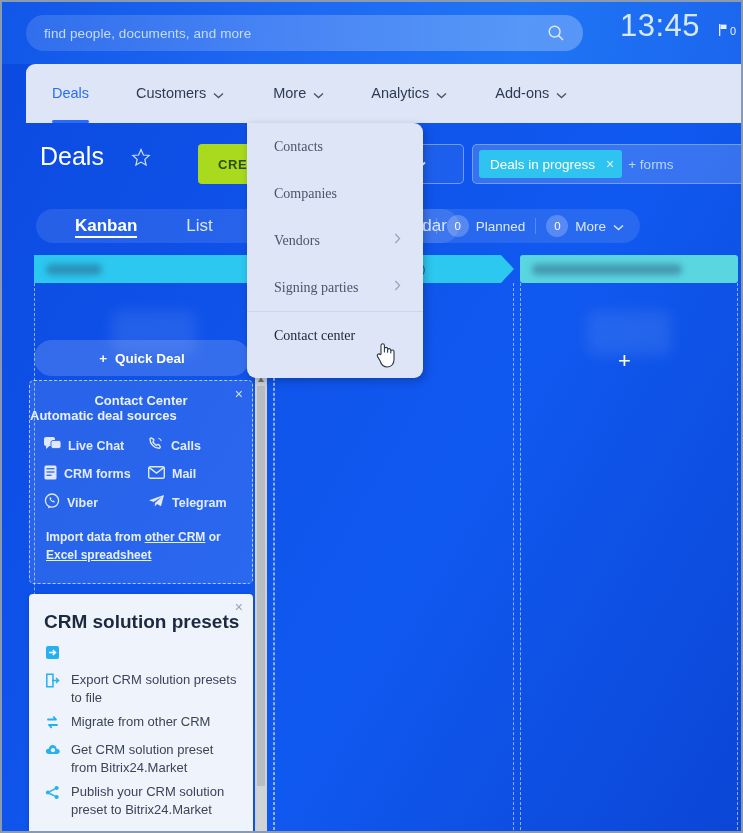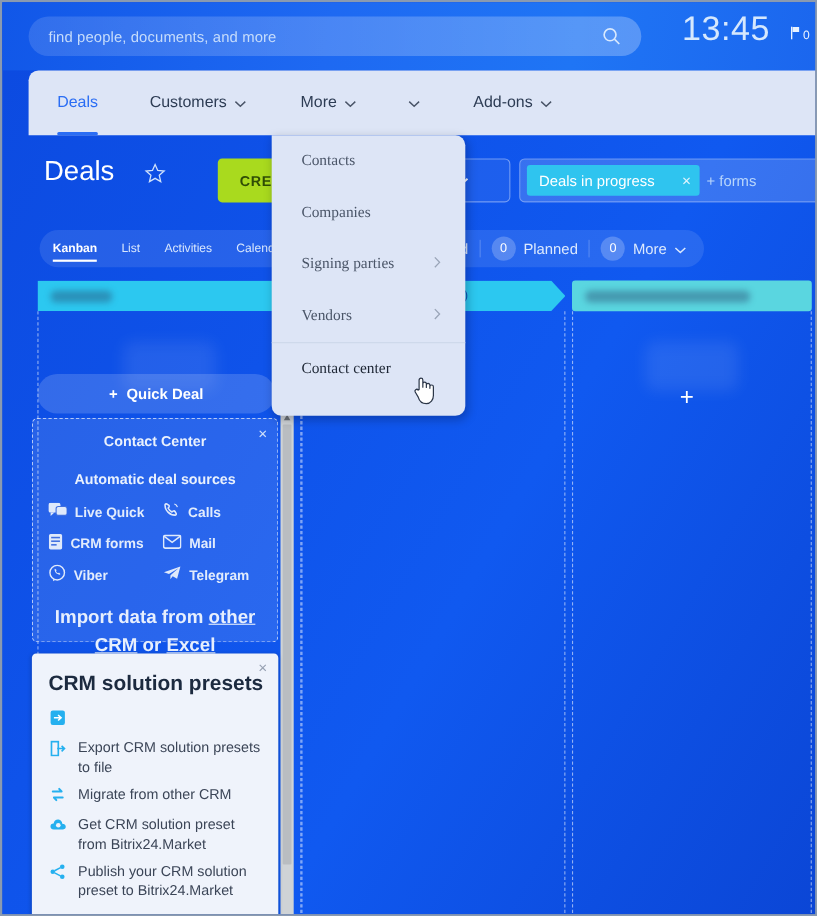--- a/index.html
+++ b/index.html
@@ -92,36 +92,36 @@
   #filter-bar {
     position: absolute; left: 470px; top: 142px; width: 300px; height: 40px;
     background: rgba(255,255,255,0.17);
     border: 1px solid rgba(255,255,255,0.30);
     border-radius: 5px;
     display: flex; align-items: center; padding-left: 6px; gap: 6px;
   }
   #filter-chip {
     height: 28px; padding: 0 8px 0 11px;
     background: #2fc4ef; border-radius: 3px;
-    display: flex; align-items: center; gap: 25px;
+    display: flex; align-items: center; gap: 11px;
     color: #fff; font-size: 13.5px;
   }
   #filter-chip .chipx { color: #dff4fd; font-size: 14px; }
   #filter-search-label { color: #b9d6fb; font-size: 13.5px; }
 
   
   #subbar {
     position: absolute; left: 24px; top: 203px; width: 719px; height: 44px;
   }
   #subtabs {
     position: absolute; left: 10px; top: 4px; height: 34px;
     background: rgba(255,255,255,0.10); border-radius: 17px;
     display: flex; align-items: center; padding: 0 12px; gap: 22px;
   }
-  .subtab { font-size: 11px; color: #d7e6fd; position: relative; line-height: 34px; }
+  .subtab { font-size: 17px; color: #d7e6fd; position: relative; line-height: 34px; margin-left: 27px; }
   .subtab.active { color: #ffffff; font-weight: 600; }
   .subtab.active::after {
     content: ""; position: absolute; left: 0; right: 0; bottom: 5px;
     height: 2px; background: #fff;
   }
   #counters {
     position: absolute; left: 335px; top: 4px; height: 34px;
     background: rgba(255,255,255,0.10); border-radius: 17px;
     display: flex; align-items: center; padding: 0 16px; gap: 10px;
   }
@@ -188,28 +188,28 @@
 
   
   #cc-panel {
     position: absolute; left: 27px; top: 378px; width: 224px; height: 204px;
     border: 1px dashed rgba(255,255,255,0.65); border-radius: 5px;
     background: rgba(255,255,255,0.11);
     color: #dfe9fb;
   }
   #cc-close { position: absolute; right: 9px; top: 5px; color: #cfe0fa; font-size: 14px; }
   #cc-title { text-align: center; margin-top: 12px; font-size: 13px; font-weight: 700; color: #e9f1fd; }
-  #cc-sub { text-align: center; font-size: 13px; font-weight: 700; color: #e9f1fd; margin-top: 20px; }
+  #cc-sub { text-align: left; font-size: 13px; font-weight: 700; color: #e9f1fd; margin-top: 0; }
   #cc-grid {
     margin: 13px 14px 0 14px;
     display: grid; grid-template-columns: 104px 1fr; row-gap: 10px;
   }
   .ccitem { display: flex; align-items: center; gap: 7px; font-size: 12.5px; color: #e2ecfc; font-weight: 600; }
   #cc-import {
-    margin-top: 16px; text-align: center; font-size: 17px; color: #e7effd;
+    margin-top: 16px; font-size: 12px; color: #e7effd;
     font-weight: 700; line-height: 1.5; padding: 0 16px;
   }
   #cc-import u { text-decoration: underline; }
 
   
   #presets-panel {
     position: absolute; left: 27px; top: 592px; width: 224px; height: 241px;
     background: #eff3fb; border-radius: 4px 4px 0 0;
     box-shadow: 0 1px 4px rgba(0,0,0,0.2);
   }
@@ -279,20 +279,21 @@
     </div>
     <div class="navitem" style="margin-left:49px;">
       <span class="nl">More</span>
       <span class="caret">
         <svg width="11" height="7" viewBox="0 0 11 7">
             <path d="M1 1.4 L5.5 5.6 L10 1.4" stroke="#4a5568" stroke-width="1.3" fill="none"></path>
           </svg>
       </span>
     </div>
     <div class="navitem" style="margin-left:47px;">
+      <span class="nl">Analytics</span>
       <span class="caret">
         <svg width="11" height="7" viewBox="0 0 11 7">
             <path d="M1 1.4 L5.5 5.6 L10 1.4" stroke="#4a5568" stroke-width="1.3" fill="none"></path>
           </svg>
       </span>
     </div>
     <div class="navitem" style="margin-left:48px;">
       <span class="nl">Add-ons</span>
       <span class="caret">
         <svg width="11" height="7" viewBox="0 0 11 7">
@@ -398,21 +399,21 @@
     <div id="cc-sub">Automatic deal sources</div>
     <div id="cc-grid">
       <span class="ccitem">
         <span>
           <svg width="17" height="15" viewBox="0 0 17 15">
               <rect x="0" y="0" width="11" height="9" rx="2" fill="#dfe9fb"></rect>
               <path d="M2 9 L2 12 L5.5 9 Z" fill="#dfe9fb"></path>
               <rect x="7" y="3.5" width="10" height="8" rx="2" fill="#dfe9fb" stroke="#3f6fe0" stroke-width="1"></rect>
             </svg>
         </span>
-        <span>Live Quick</span>
+        <span>Live Chat</span>
       </span>
       <span class="ccitem">
         <span>
           <svg width="16" height="16" viewBox="0 0 16 16">
               <path d="M2 3.2 C2 2.3 2.9 1.8 3.6 2.2 L5.3 3.2 C5.9 3.6 6 4.3 5.6 4.9 L4.9 5.9 C5.6 7.3 7 8.7 8.4 9.4 L9.4 8.7 C10 8.3 10.7 8.4 11.1 9 L12.1 10.7 C12.5 11.4 12 12.3 11.1 12.3 C6.2 12.3 2 8.1 2 3.2 Z" fill="none" stroke="#dfe9fb" stroke-width="1.4"></path>
               <path d="M10.5 2.2 C12 2.6 13 3.8 13.3 5" fill="none" stroke="#dfe9fb" stroke-width="1.1"></path>
             </svg>
         </span>
         <span>Calls</span>
       </span>
@@ -511,35 +512,35 @@
   </div>
 
   <div id="dropdown">
     <div class="dditem">
       <span>Contacts</span>
     </div>
     <div class="dditem">
       <span>Companies</span>
     </div>
     <div class="dditem">
+      <span>Vendors</span>
+      <span class="dd-arrow">
+        <svg width="7" height="11" viewBox="0 0 7 11">
+            <path d="M1.3 1 L5.6 5.5 L1.3 10" stroke="#9aa5b8" stroke-width="1.2" fill="none"></path>
+          </svg>
+      </span>
+    </div>
+    <div class="dditem">
       <span>Signing parties</span>
       <span class="dd-arrow">
         <svg width="7" height="11" viewBox="0 0 7 11">
             <path d="M1.3 1 L5.6 5.5 L1.3 10" stroke="#9aa5b8" stroke-width="1.2" fill="none"></path>
           </svg>
       </span>
     </div>
-    <div class="dditem">
-      <span>Vendors</span>
-      <span class="dd-arrow">
-        <svg width="7" height="11" viewBox="0 0 7 11">
-            <path d="M1.3 1 L5.6 5.5 L1.3 10" stroke="#9aa5b8" stroke-width="1.2" fill="none"></path>
-          </svg>
-      </span>
-    </div>
     <div class="dditem last">
       <span>Contact center</span>
     </div>
   </div>
 
   <div id="cursor">
     <svg width="24" height="30" viewBox="0 0 24 30">
       <path d="M7 14 L7 5.5 A1.7 1.7 0 0 1 10.4 5.5 L10.4 12 L10.4 9 A1.6 1.6 0 0 1 13.6 9 L13.6 12.2 L13.6 10.2 A1.6 1.6 0 0 1 16.8 10.2 L16.8 13 L16.8 11.6 A1.6 1.6 0 0 1 20 11.6 L20 19.5 C20 23.5 17.5 27 13.6 27 C9.6 27 7 24 6.2 21 L3.6 16.6 A1.6 1.6 0 0 1 6.2 14.6 Z" fill="#ffffff" stroke="#2b3648" stroke-width="1.1" stroke-linejoin="round"></path>
     </svg>
   </div>

